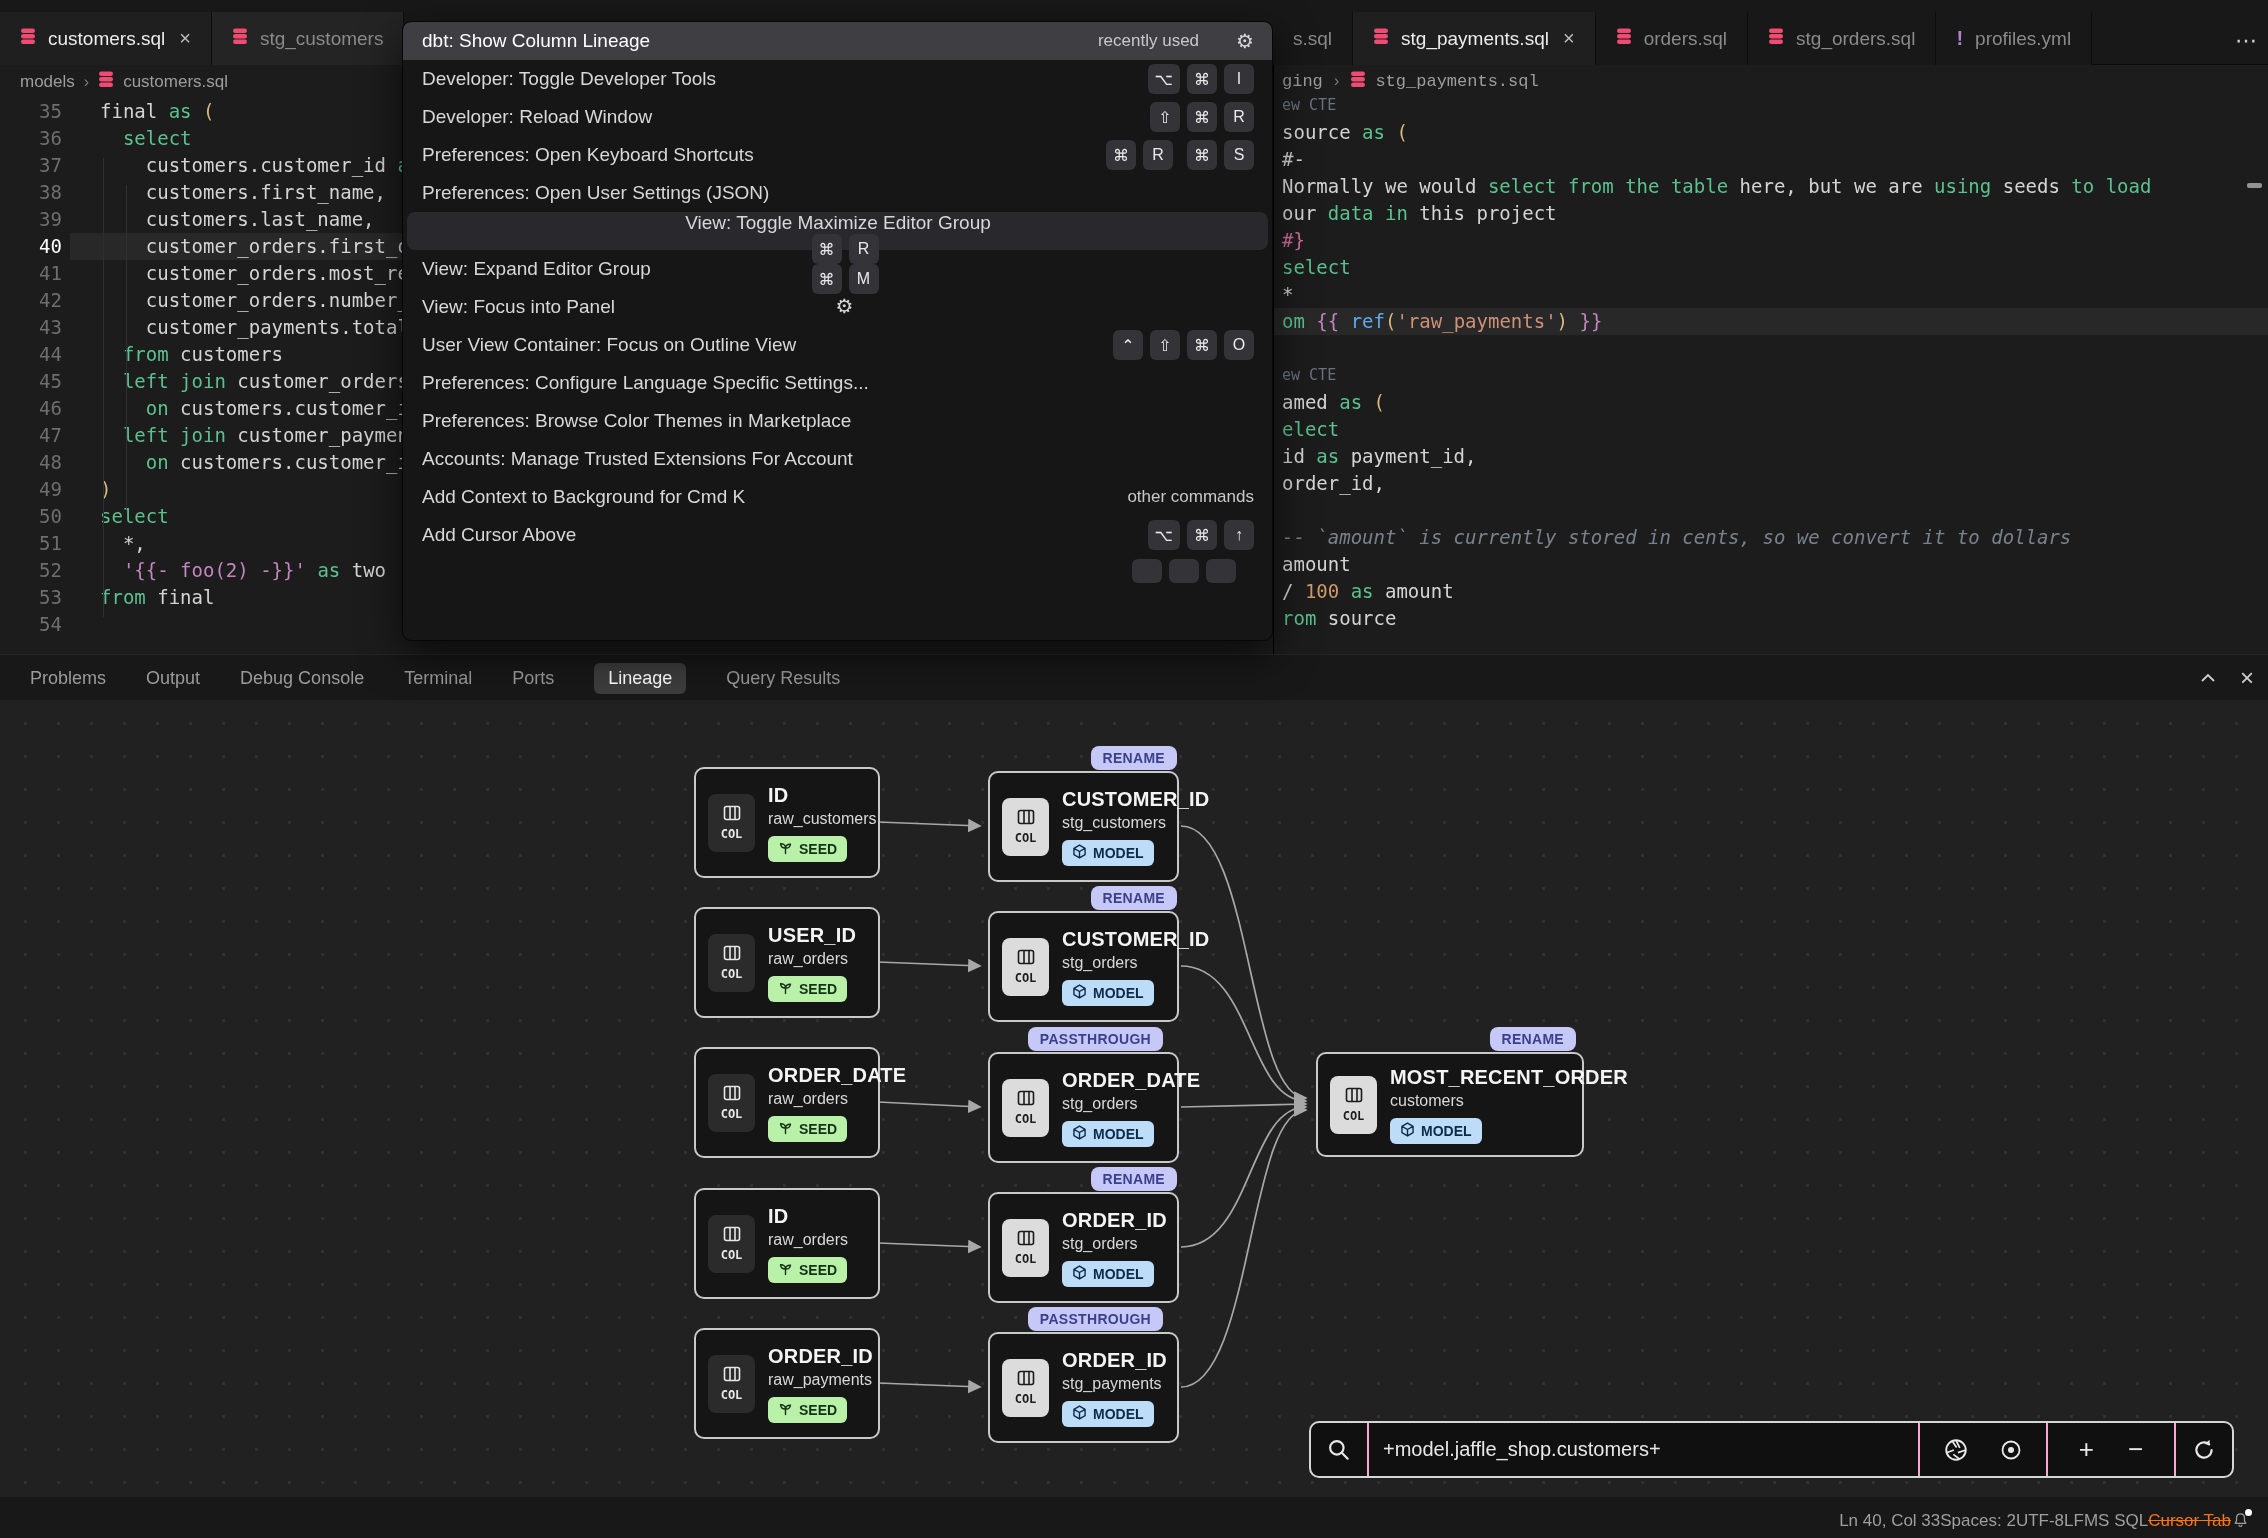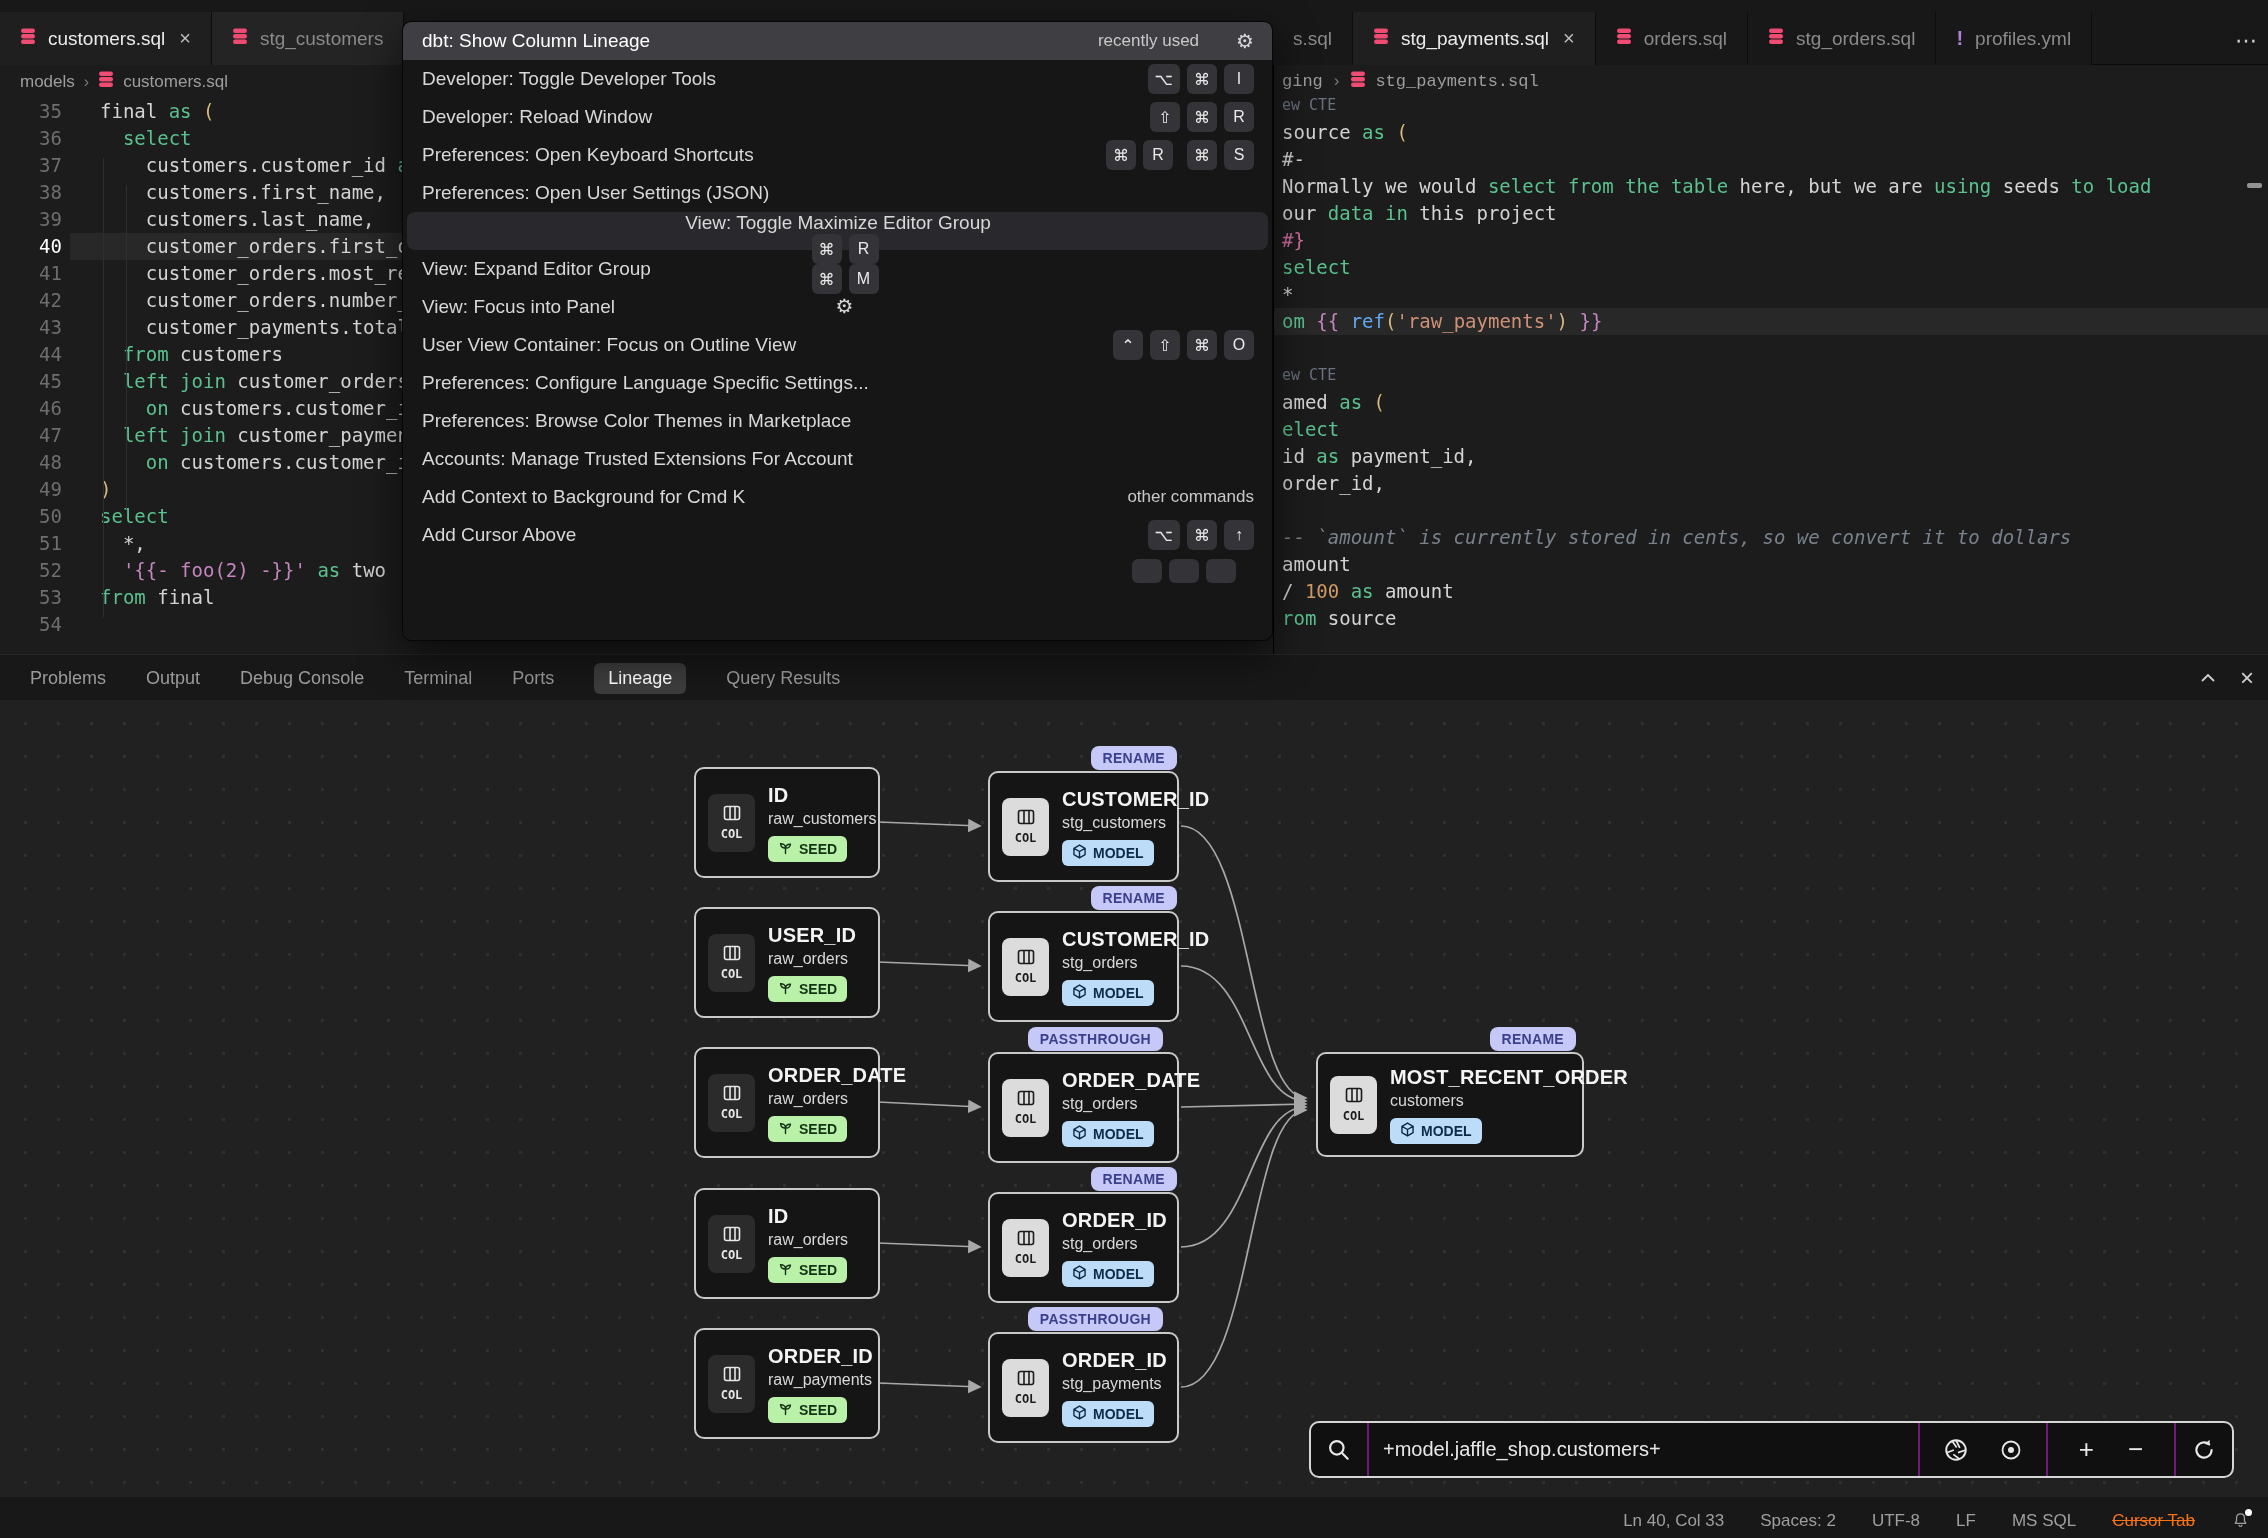--- a/index.html
+++ b/index.html
@@ -73,30 +73,30 @@
   .ncontent { display:flex; flex-direction:column; }
   .ntitle { font-size:20px; font-weight:600; color:#f4f4f4; letter-spacing:.2px; }
   .nsub { font-size:16px; color:#d9d9d9; margin:3px 0 8px; }
   .nbadge { display:inline-flex; align-items:center; gap:6px; font-size:14px; font-weight:bold; border-radius:6px; padding:4px 10px; width:max-content; }
   .nbadge.seed { background:#b9f1a8; color:#123313; }
   .nbadge.model { background:#bcdcf7; color:#0c2b4a; }
   .tagbadge { position:absolute; background:#c6c9f7; color:#3c3f8c; font-size:14px; font-weight:600; border-radius:8px; padding:4px 12px; letter-spacing:.3px; }
   
   .searchbar { position:absolute; display:flex; align-items:stretch; background:#101010; border:2px solid #d6d6d6; border-radius:10px; overflow:hidden; }
   .sb-cell { display:flex; align-items:center; justify-content:center; color:#e8e8e8; }
-  .sb-cell + .sb-cell { border-left:2px solid #701a75; }
+  .sb-cell + .sb-cell { border-left:2px solid #f9a8d4; }
   .sb-search { width:56px; }
   .sb-input { flex:1; }
   .sb-input input { width:100%; background:transparent; border:none; outline:none; color:#e8e8e8; font-size:20px; font-family:"Liberation Sans", sans-serif; padding:0 4px 0 14px; }
   .sb-icons { width:128px; gap:30px; }
   .sb-zoom { width:128px; gap:34px; font-size:26px; }
   .sb-refresh { width:58px; }
   .sb-btn { cursor:pointer; display:flex; align-items:center; justify-content:center; }
   
-  .statusbar { position:absolute; left:0; top:1503px; width:2268px; height:35px; background:#181818; display:flex; align-items:center; justify-content:flex-end; gap:36px; padding-right:18px; font-size:17px; color:#9f9f9f; }
+  .statusbar { position:absolute; left:0; top:1503px; width:2268px; height:35px; background:#181818; display:flex; align-items:center; justify-content:flex-end; padding-right:18px; font-size:17px; color:#9f9f9f; }
   .sitem { cursor:pointer; white-space:nowrap; }
   .sitem.strike { color:#f97316; text-decoration:line-through; }
   .bell { position:relative; display:flex; }
   .bell .dot { position:absolute; right:-2px; top:-2px; width:7px; height:7px; background:#fff; border-radius:50%; }
 </style>
 </head>
 <body>
 
 <div class="window">
   <div class="tabbar">

